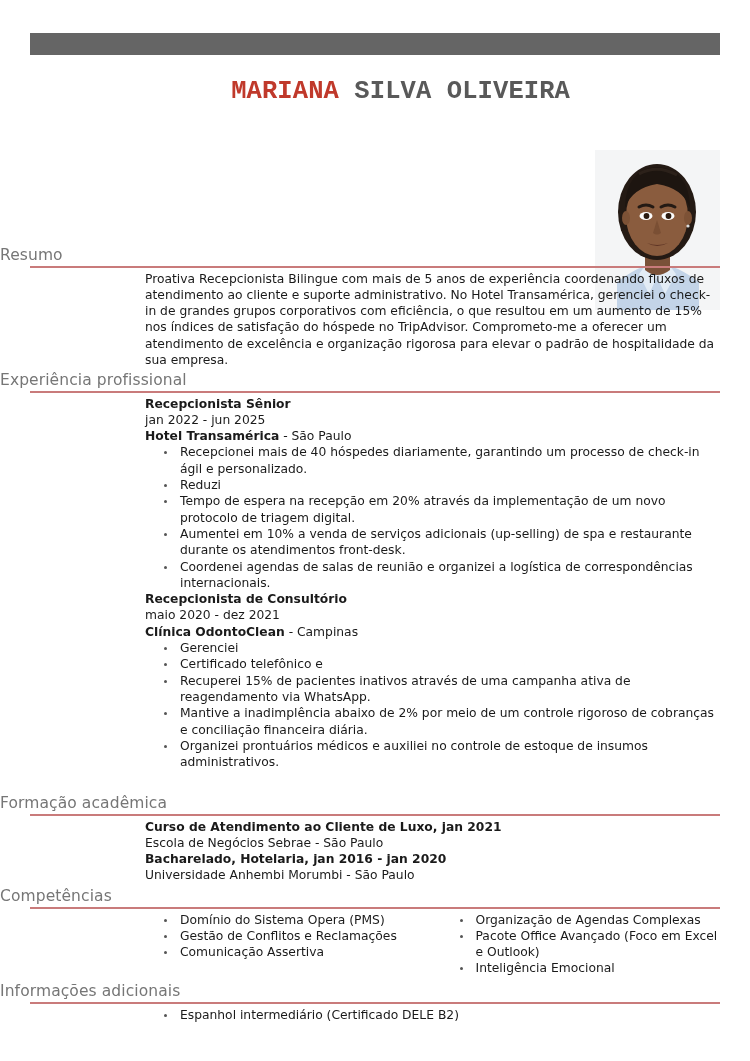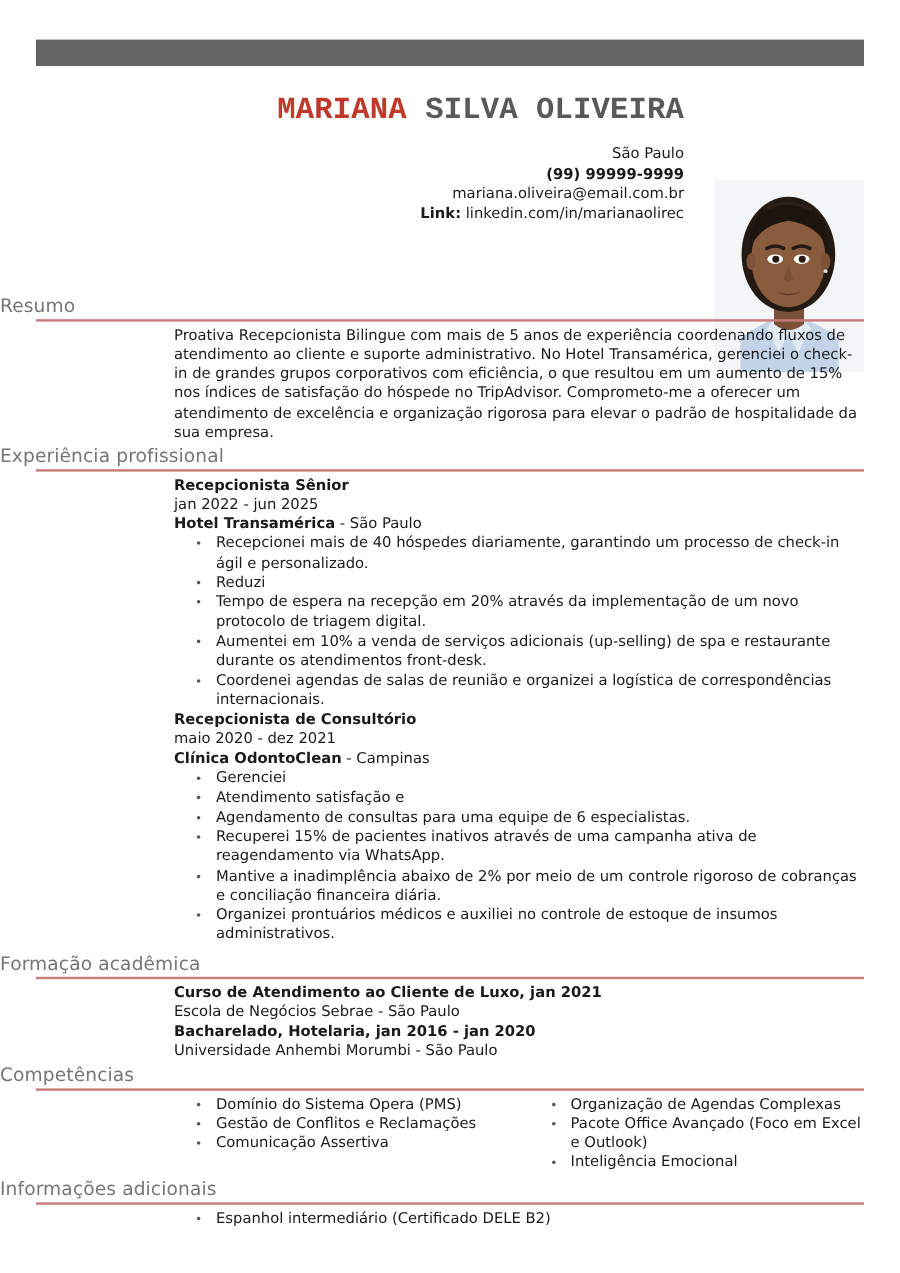--- a/index.html
+++ b/index.html
@@ -171,28 +171,20 @@
 <body>
 
 <div class="top-bar"></div>
 
 <div class="header">
 
   <div class="name-line">
     <span class="name-first">MARIANA</span><span class="name-last"> SILVA OLIVEIRA</span>
   </div>
 
-  <div class="contact">
-    <div>São Paulo</div>
-    <div class="phone">(99) 99999-9999</div>
-    <div>mariana.oliveira@email.com.br</div>
-    <div>
-      <span class="link-label">Link:</span><span> linkedin.com/in/marianaolirec</span>
-    </div>
-  </div>
 
   <div class="photo">
     <svg viewBox="0 0 125 160" xmlns="http://www.w3.org/2000/svg">
       <rect x="0" y="0" width="125" height="160" fill="#f4f5f6"></rect>
 
       <path d="M22 160 L22 132 Q38 120 50 116 L62 126 L75 116 Q88 120 104 132 L104 160 Z" fill="#c3d4e8"></path>
       <path d="M50 116 L62 127 L54 144 L44 124 Z" fill="#e3ecf5"></path>
       <path d="M75 116 L62 127 L70 144 L81 124 Z" fill="#e3ecf5"></path>
 
       <path d="M50 100 L50 120 Q62 130 75 120 L75 100 Z" fill="#7a5138"></path>
@@ -246,22 +238,21 @@
           <li>Aumentei em 10% a venda de serviços adicionais (up-selling) de spa e restaurante durante os atendimentos front-desk.</li>
           <li>Coordenei agendas de salas de reunião e organizei a logística de correspondências internacionais.</li>
         </ul>
       </div>
       <div>
         <div class="job-title">Recepcionista de Consultório</div>
         <div class="job-dates">maio 2020 - dez 2021</div>
         <div class="job-company"><b>Clínica OdontoClean</b><span> - Campinas</span></div>
         <ul class="bullets">
           <li>Gerenciei</li>
-          <li>Atendimento satisfação e</li>
-          <li>Agendamento de consultas para uma equipe de 6 especialistas.</li>
+          <li>Certificado telefônico e</li>
           <li>Recuperei 15% de pacientes inativos através de uma campanha ativa de reagendamento via WhatsApp.</li>
           <li>Mantive a inadimplência abaixo de 2% por meio de um controle rigoroso de cobranças e conciliação financeira diária.</li>
           <li>Organizei prontuários médicos e auxiliei no controle de estoque de insumos administrativos.</li>
         </ul>
       </div>
     </div>
 </div>
 
 <div class="section" style="top:793px;">
   <div class="sec-title">Formação acadêmica</div>

